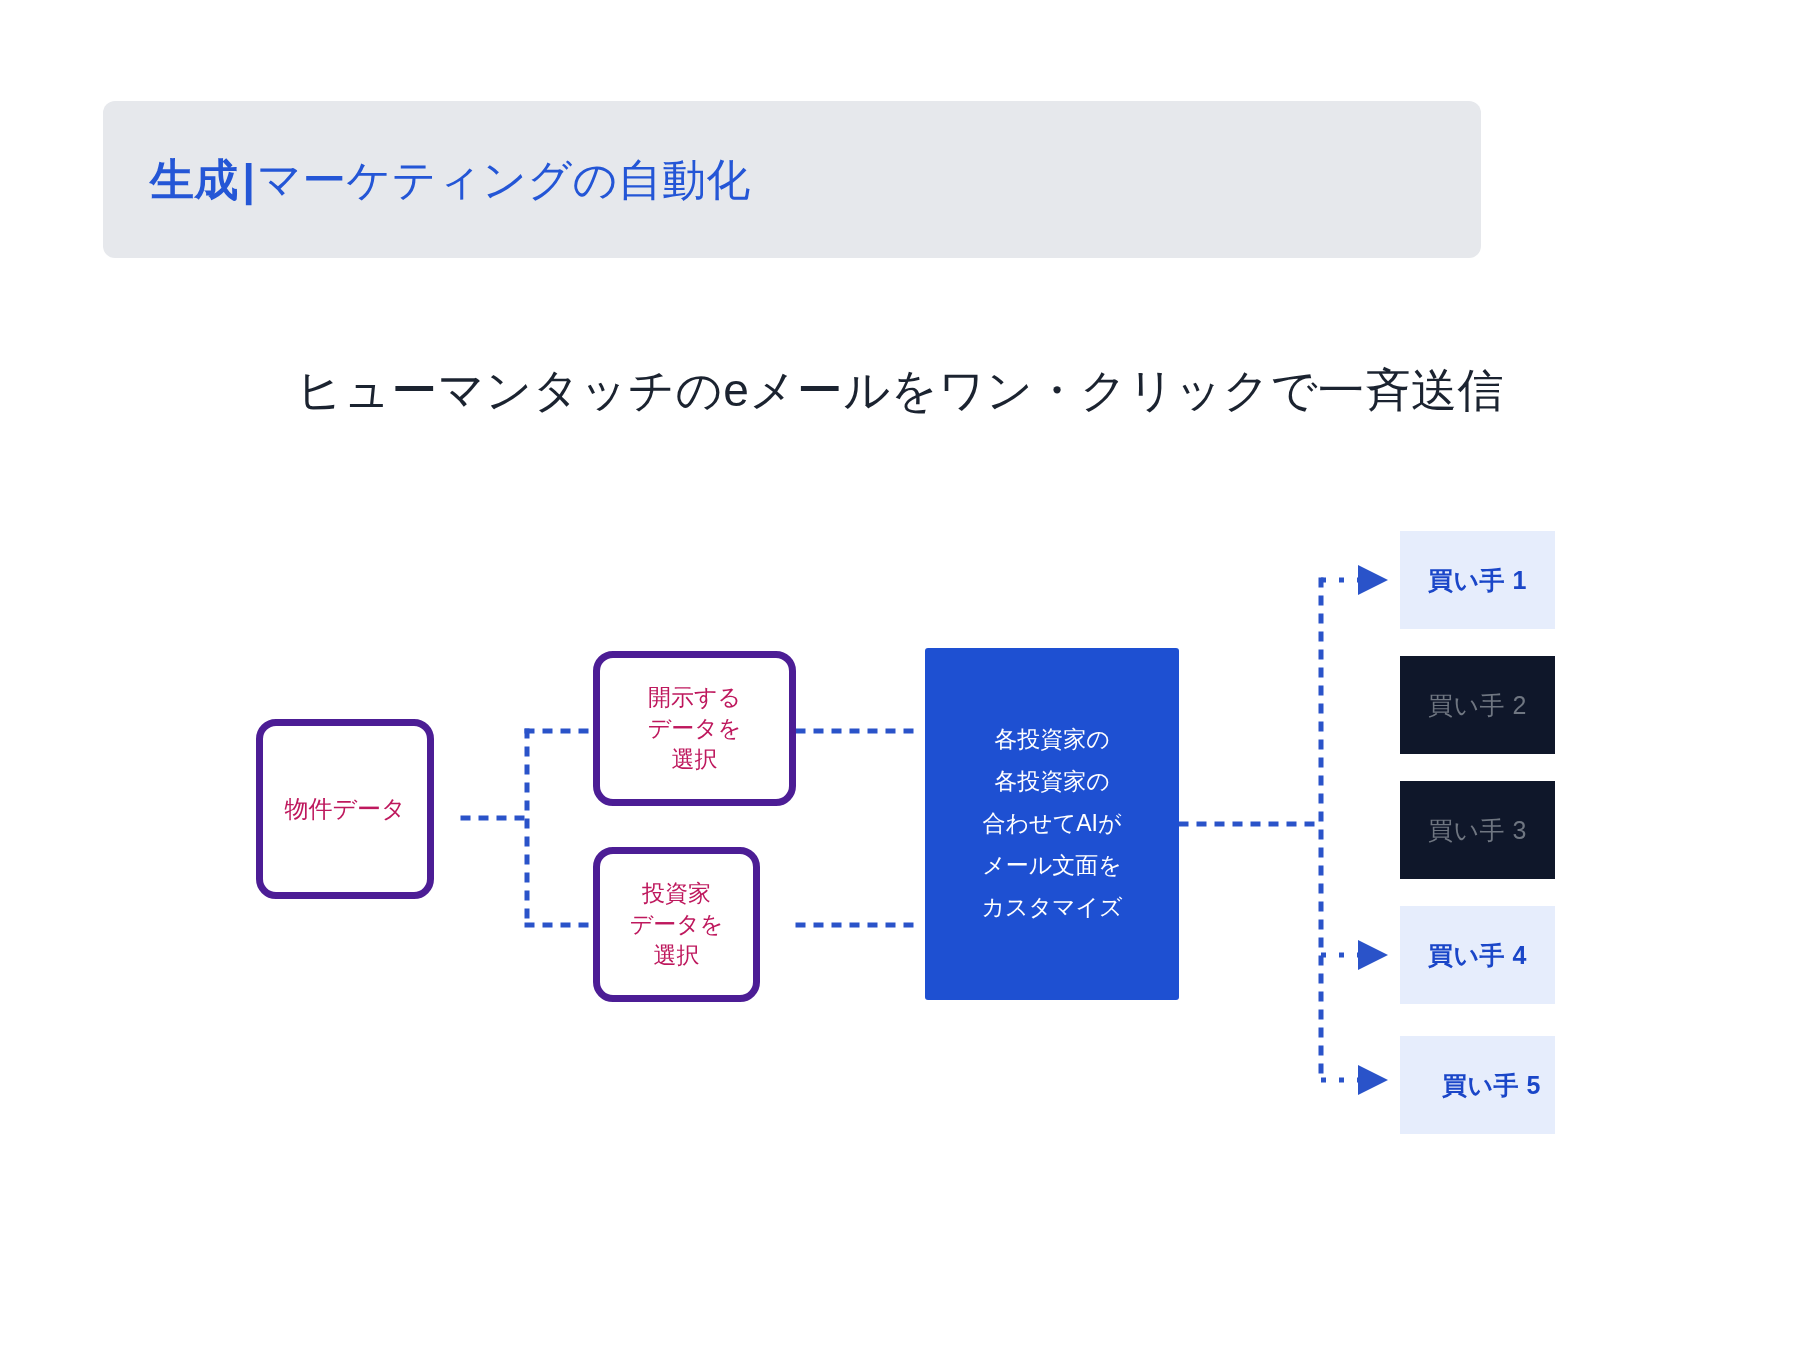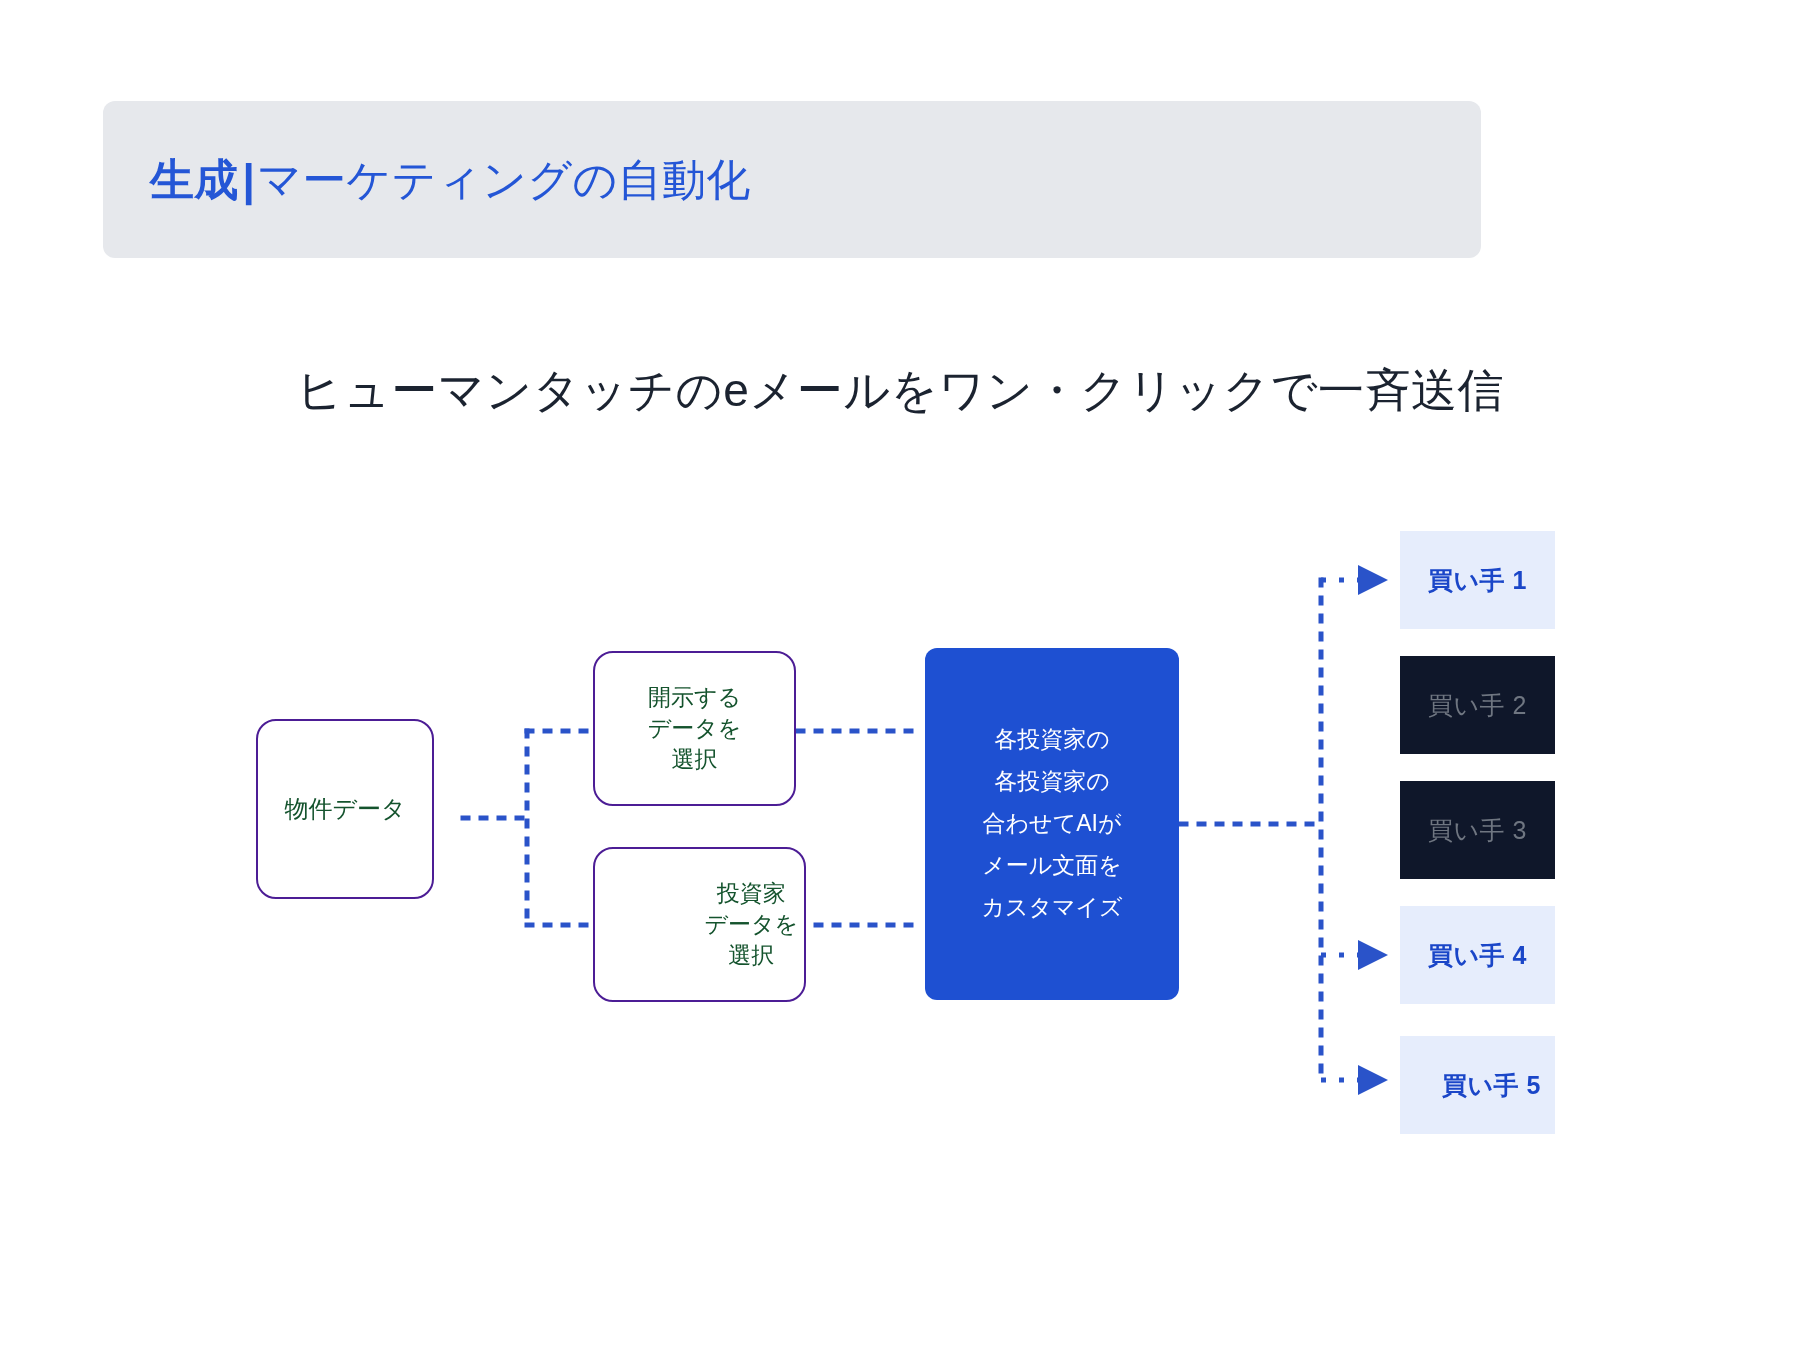--- a/index.html
+++ b/index.html
@@ -81,24 +81,24 @@
   .node {
     position: absolute;
     box-sizing: border-box;
     display: flex;
     align-items: center;
     justify-content: center;
     text-align: center;
   }
 
   .node-outline {
-    border: 2px solid #4c1d95;
+    border: 7px solid #4c1d95;
     border-radius: 20px;
     background: #ffffff;
-    color: #14532d;
+    color: #be185d;
   }
 
   .node-source {
     left: 256px;
     top: 719px;
     width: 178px;
     height: 180px;
     font-size: 24px;
     line-height: 1.35;
   }
@@ -108,34 +108,33 @@
     top: 651px;
     width: 203px;
     height: 155px;
     font-size: 23px;
     line-height: 1.35;
   }
 
   .node-step-b {
     left: 593px;
     top: 847px;
-    width: 213px;
+    width: 167px;
     height: 155px;
     font-size: 23px;
     line-height: 1.35;
-    justify-content: flex-end;
   }
 
   .node-ai {
     left: 925px;
     top: 648px;
     width: 254px;
     height: 352px;
     background: #1e50d2;
-    border-radius: 12px;
+    border-radius: 3px;
     color: #ffffff;
     font-size: 23px;
     line-height: 1.82;
     font-weight: 400;
   }
 
   .node-lines {
     display: block;
     width: 100%;
     padding: 0 6px;

